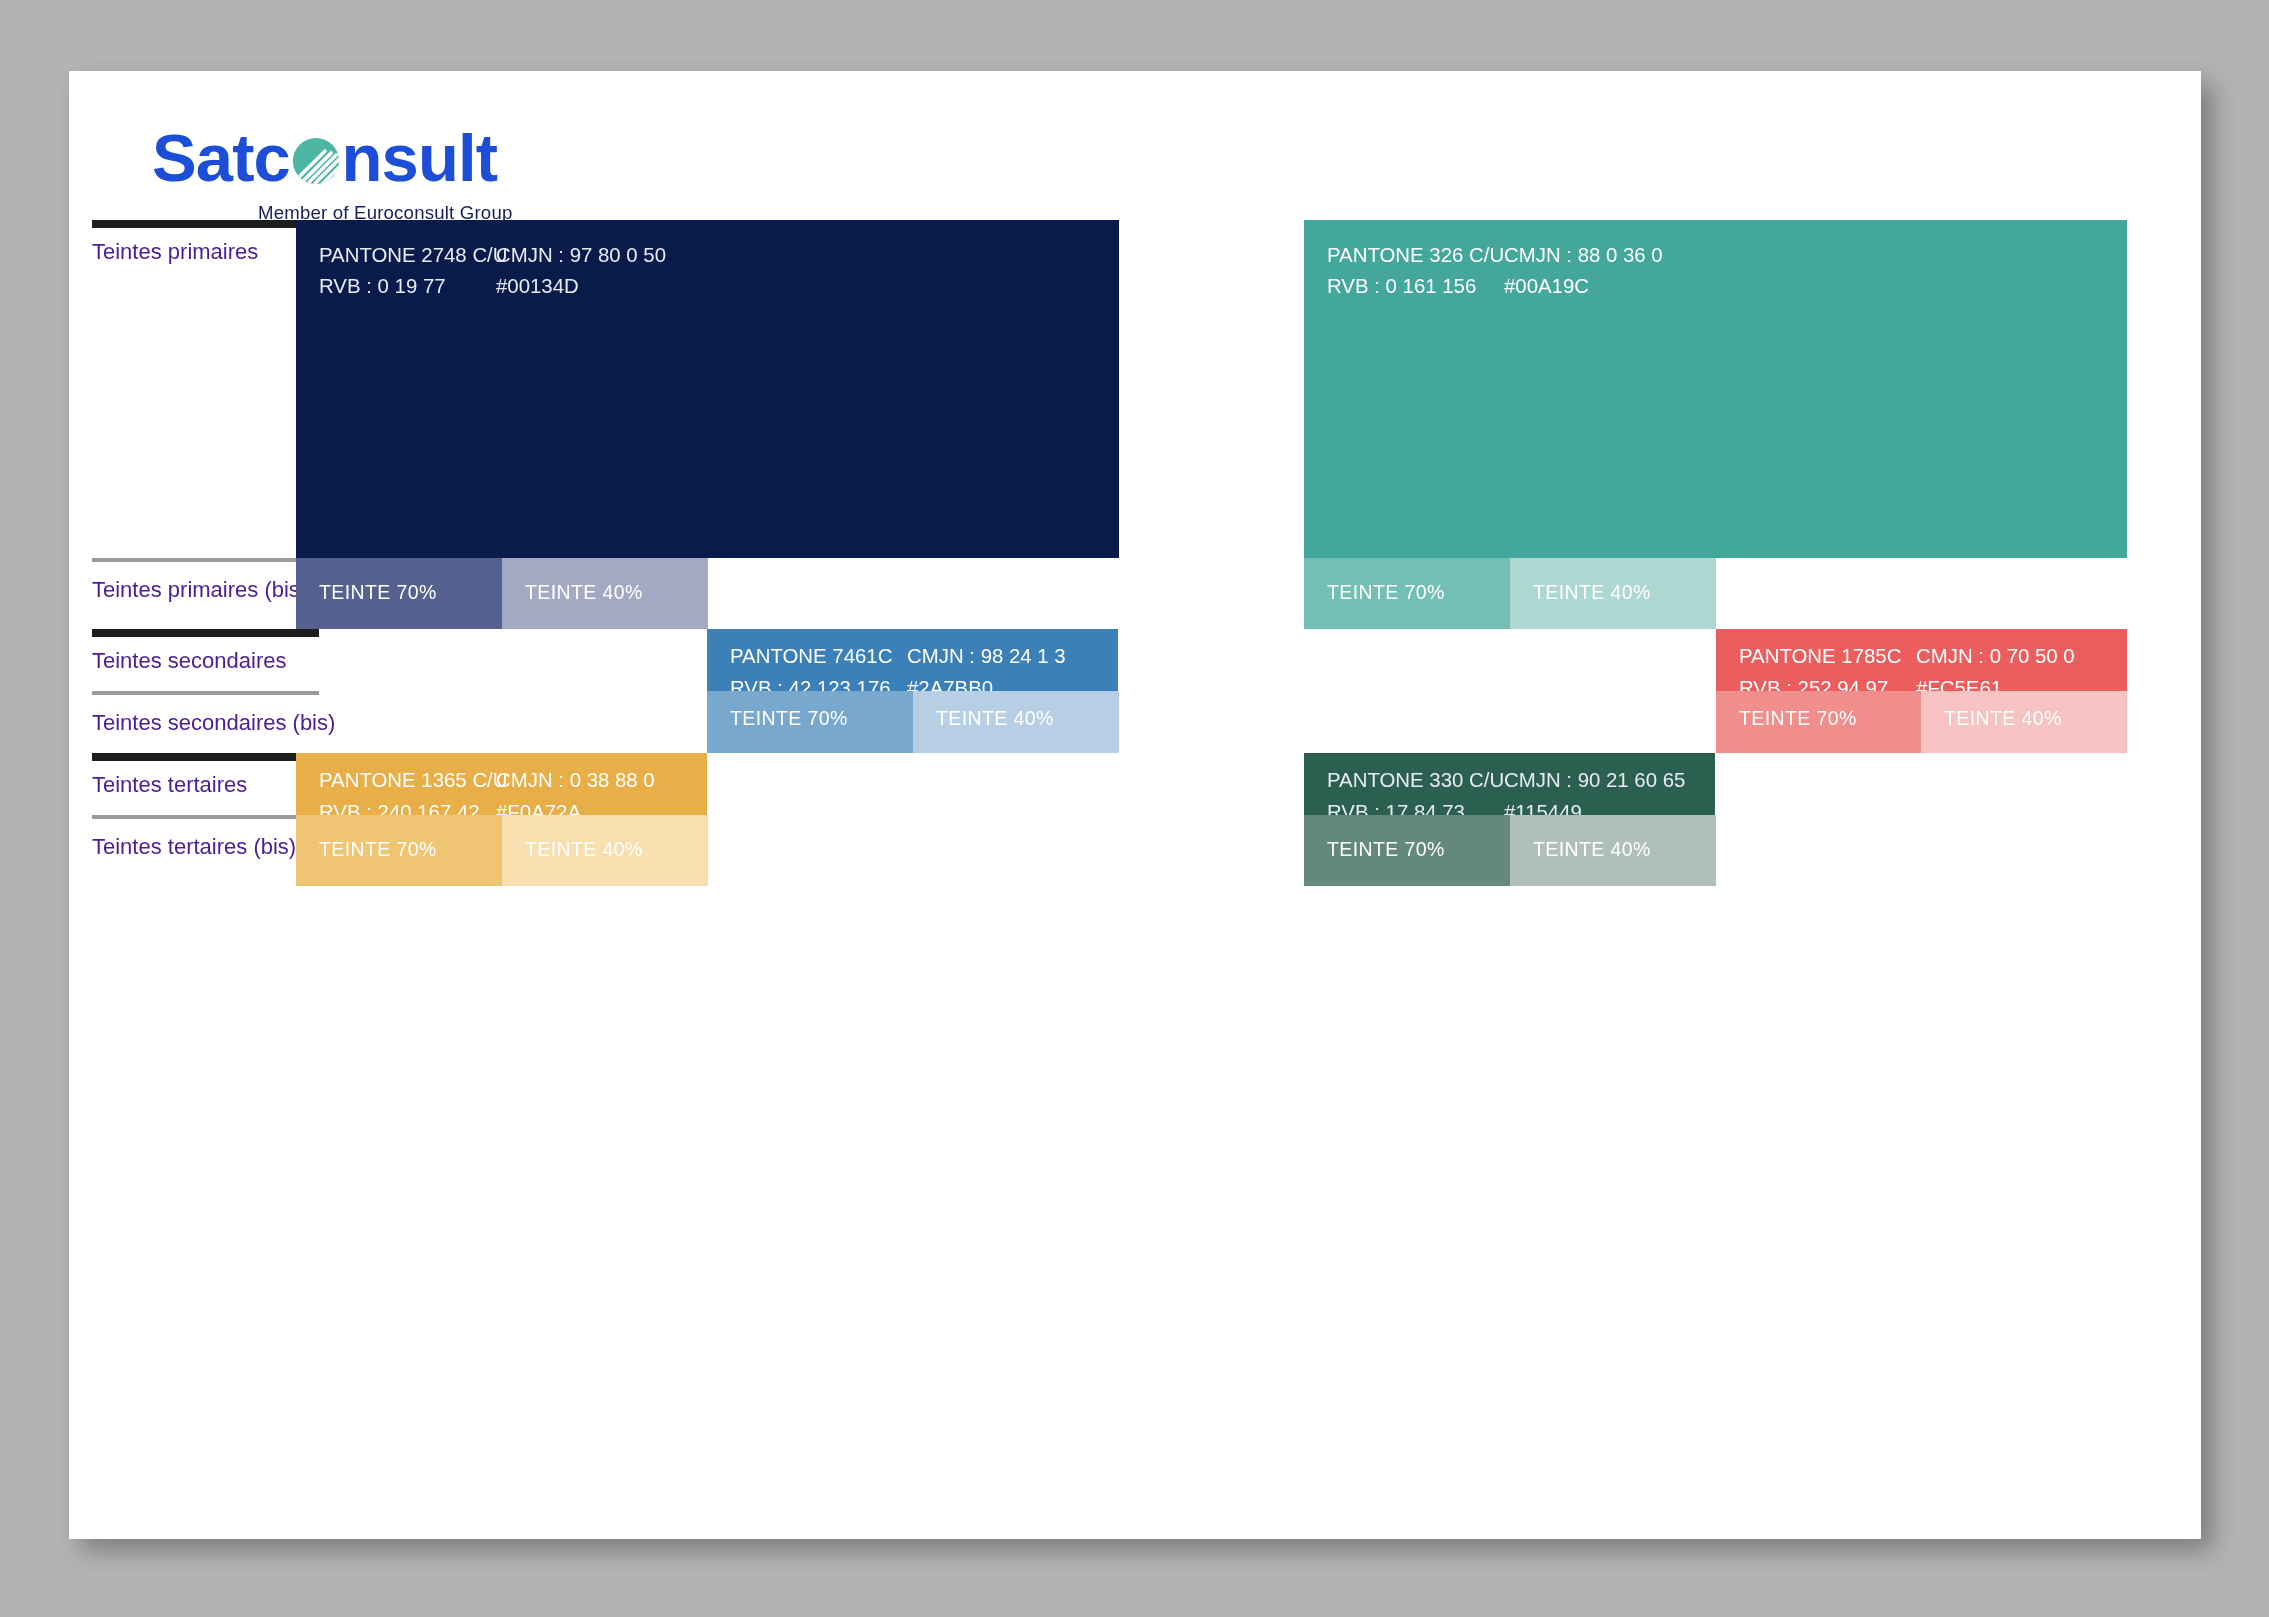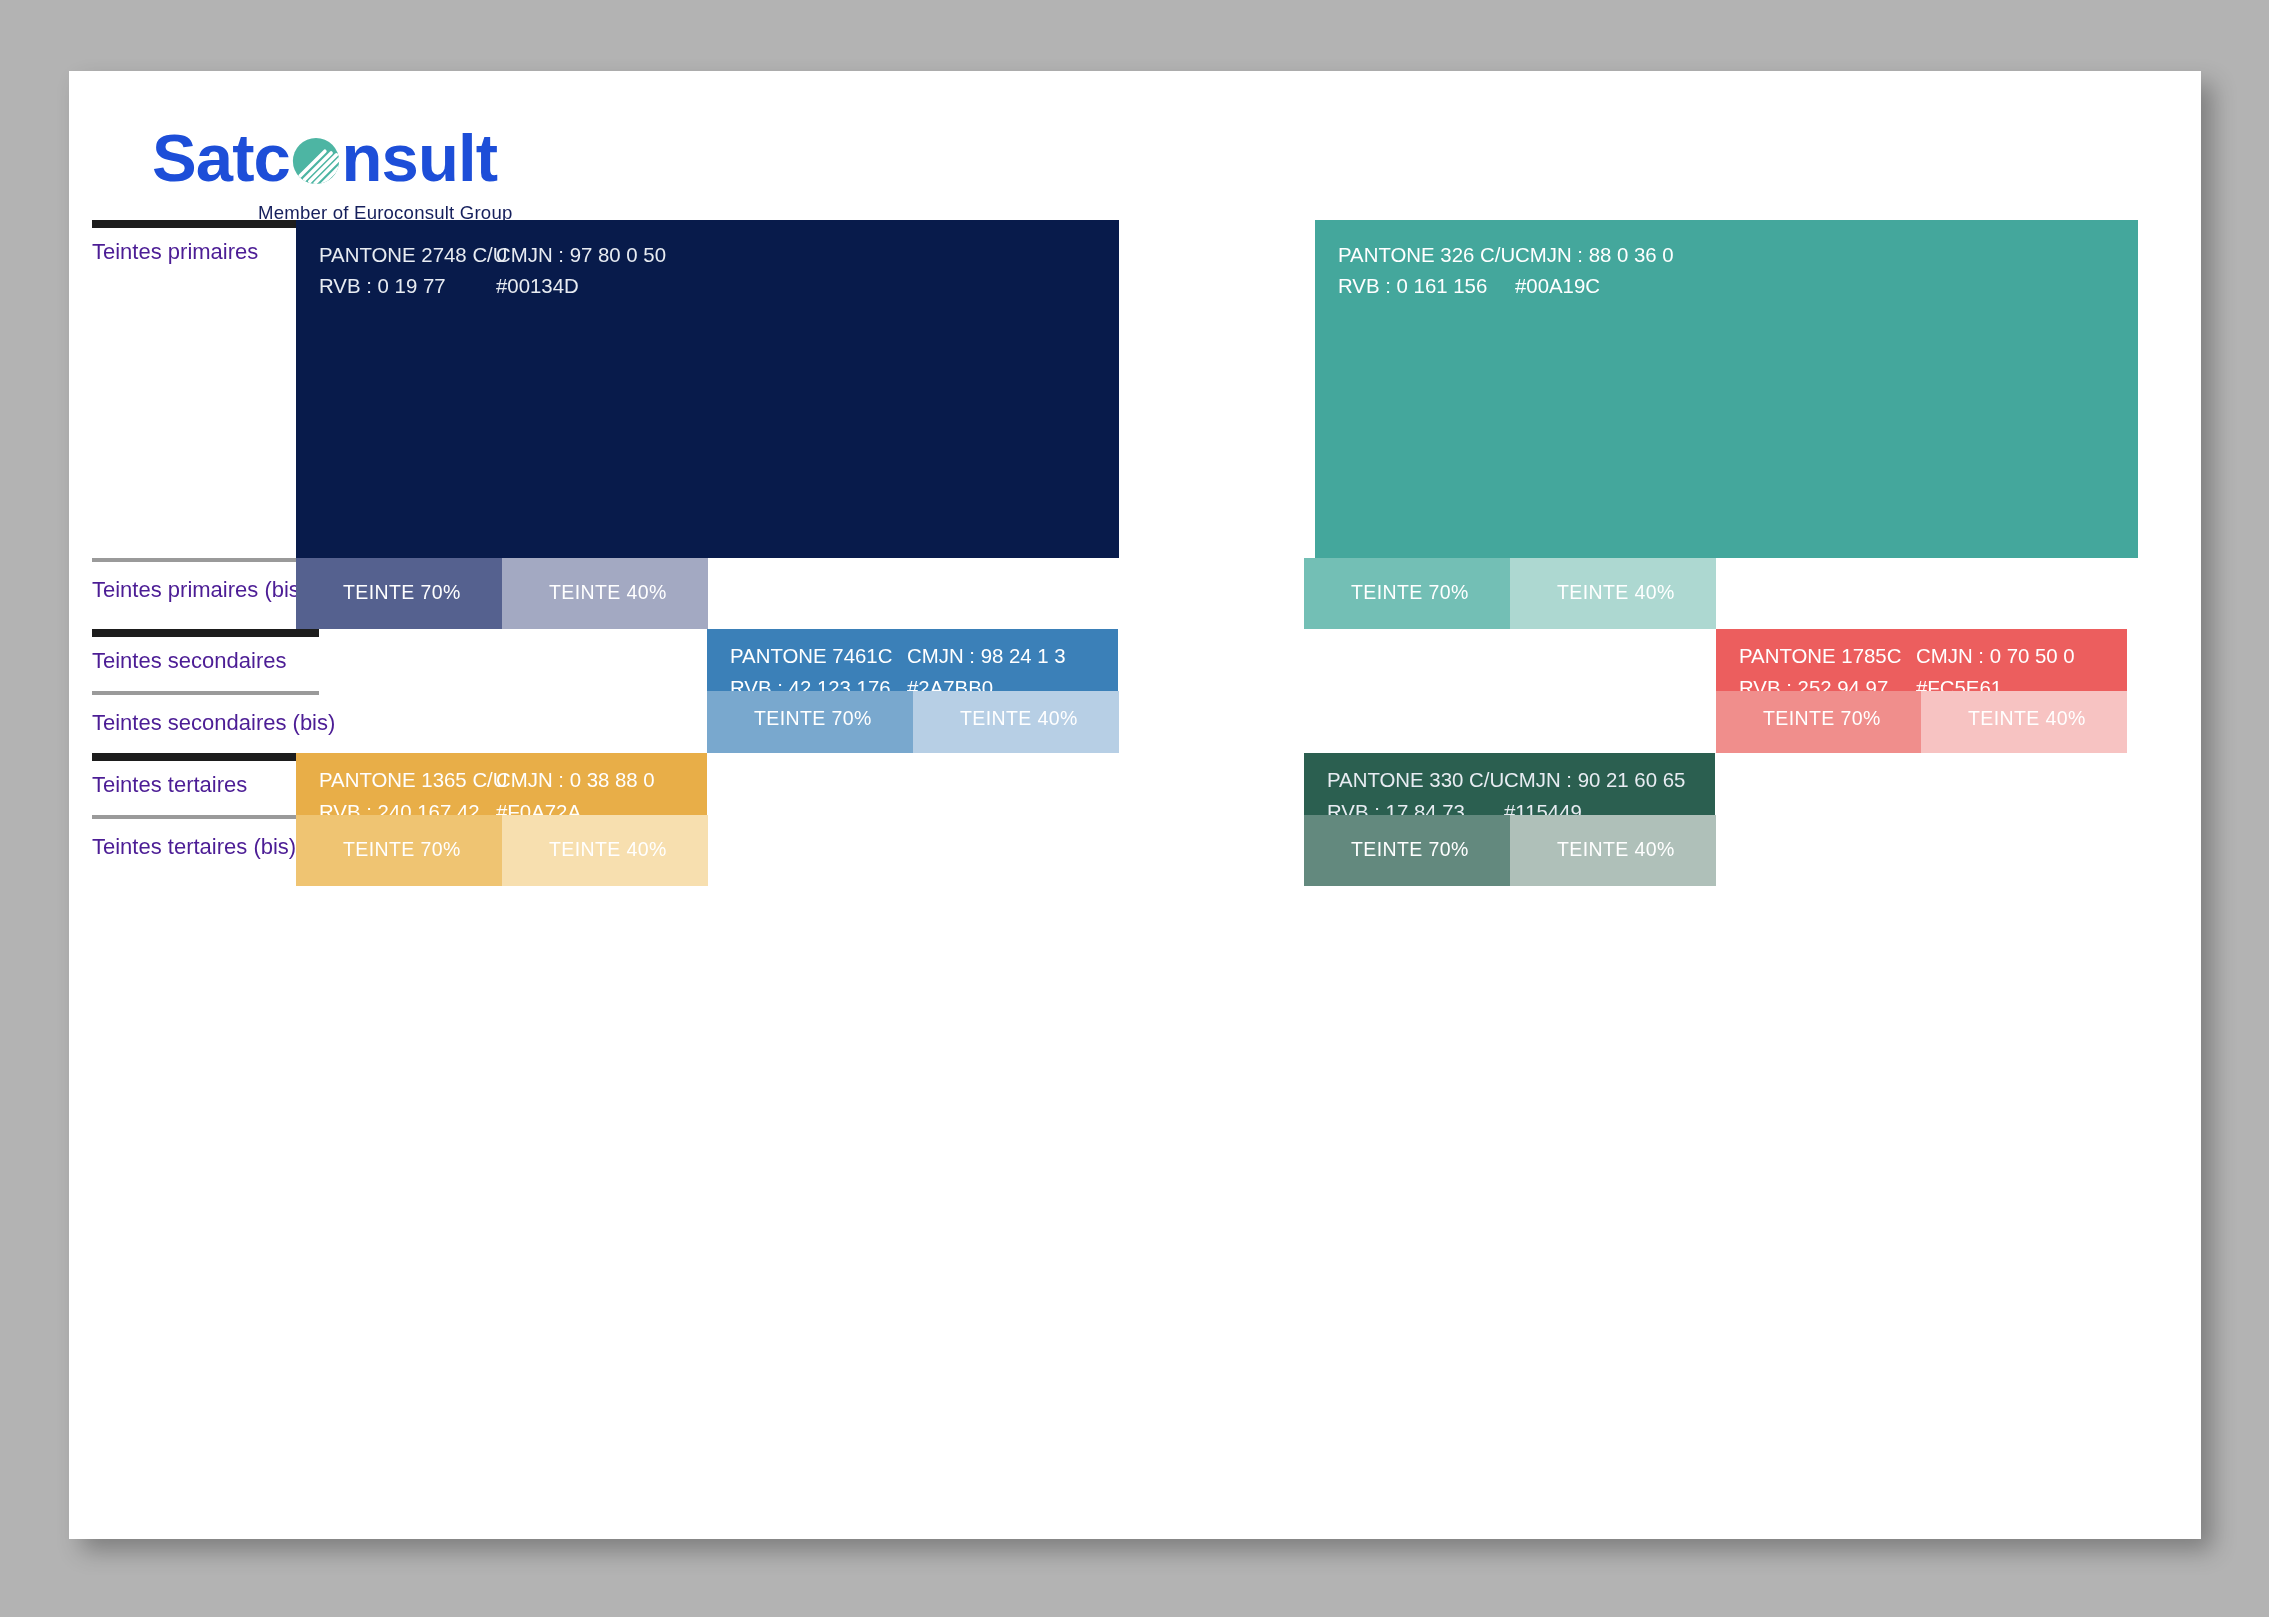--- a/index.html
+++ b/index.html
@@ -72,21 +72,20 @@
     font-size:20.4px;
     line-height:1.55;
     white-space:nowrap;
   }
   .tint-label{
     position:absolute;
     left:23px;top:23px;
     font-size:19.5px;
     letter-spacing:0.4px;
     white-space:nowrap;
-    margin-left:24px;
   }
   .on-dark{color:#e8ecf2;}
   .on-light{color:#ffffff;}
 </style>
 </head>
 <body>
 
 <div class="sheet">
 
   <div class="logo-wrap">
@@ -132,21 +131,21 @@
           <div class="line on-dark">PANTONE 2748 C/U</div>
           <div class="line on-dark">RVB : 0 19 77</div>
         </div>
         <div class="col2">
           <div class="line on-dark">CMJN : 97 80 0 50</div>
           <div class="line on-dark">#00134D</div>
         </div>
       </div>
     </div>
 
-    <div class="swatch" style="left:1235px;top:149px;width:823px;height:338px;background:#44A79C;margin-left:11px;">
+    <div class="swatch" style="left:1235px;top:149px;width:823px;height:338px;background:#44A79C;">
       <div class="info">
         <div class="col1">
           <div class="line on-light">PANTONE 326 C/U</div>
           <div class="line on-light">RVB : 0 161 156</div>
         </div>
         <div class="col2">
           <div class="line on-light">CMJN : 88 0 36 0</div>
           <div class="line on-light">#00A19C</div>
         </div>
       </div>

